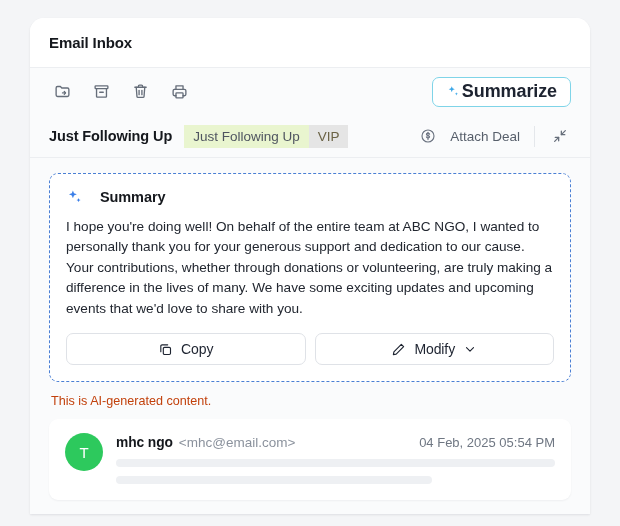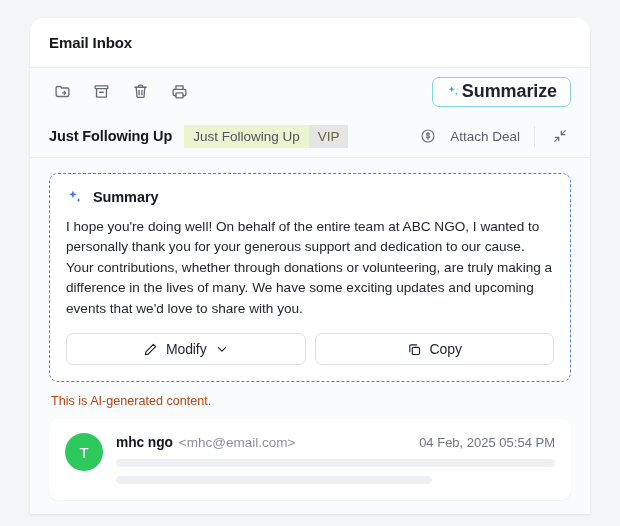--- a/index.html
+++ b/index.html
@@ -154,21 +154,21 @@
 
   .summary-card {
     border: 1.6px dashed #4a7fd4;
     border-radius: 9px;
     background: #ffffff;
     padding: 14px 16px 16px 16px;
   }
   .summary-head {
     display: flex;
     align-items: center;
-    gap: 9px;
+    gap: 16px;
     margin-bottom: 11px;
   }
   .summary-title {
     font-size: 14.5px;
     font-weight: bold;
     color: #15181d;
     letter-spacing: -0.1px;
   }
   .summary-text {
     font-size: 13.6px;
@@ -369,43 +369,43 @@
             <path d="M9.2 3.2l1.45 3.8 3.8 1.45-3.8 1.45-1.45 3.8-1.45-3.8-3.8-1.45 3.8-1.45z" fill="#3b7fe8"></path>
             <path d="M16.7 13.4l.75 1.98 1.98.75-1.98.75-.75 1.98-.75-1.98-1.98-.75 1.98-.75z" fill="#3b7fe8"></path>
           </svg>
         </span>
         <span class="summary-title">Summary</span>
       </div>
 
       <div class="summary-text">I hope you're doing well! On behalf of the entire team at ABC NGO, I wanted to personally thank you for your generous support and dedication to our cause. Your contributions, whether through donations or volunteering, are truly making a difference in the lives of many. We have some exciting updates and upcoming events that we'd love to share with you.</div>
 
       <div class="summary-actions">
+        <div class="action-btn">
+          <span>
+            <svg width="15" height="15" viewBox="0 0 24 24" fill="none" stroke="#1d2330" stroke-width="1.8" stroke-linecap="round" stroke-linejoin="round">
+              <rect x="8.5" y="8.5" width="11.5" height="11.5" rx="2"></rect>
+              <path d="M15.5 4.5h-9a2 2 0 0 0-2 2v9"></path>
+            </svg>
+          </span>
+          <span>Copy</span>
+        </div>
+
         <div class="action-btn">
           <span>
             <svg width="15" height="15" viewBox="0 0 24 24" fill="none" stroke="#1d2330" stroke-width="1.8" stroke-linecap="round" stroke-linejoin="round">
               <path d="M16.5 3.8l3.7 3.7L8.3 19.4l-4.5.8.8-4.5z"></path>
             </svg>
           </span>
           <span>Modify</span>
           <span>
             <svg width="14" height="14" viewBox="0 0 24 24" fill="none" stroke="#1d2330" stroke-width="1.9" stroke-linecap="round" stroke-linejoin="round">
               <path d="M6 9.5l6 6 6-6"></path>
             </svg>
           </span>
         </div>
-
-        <div class="action-btn">
-          <span>
-            <svg width="15" height="15" viewBox="0 0 24 24" fill="none" stroke="#1d2330" stroke-width="1.8" stroke-linecap="round" stroke-linejoin="round">
-              <rect x="8.5" y="8.5" width="11.5" height="11.5" rx="2"></rect>
-              <path d="M15.5 4.5h-9a2 2 0 0 0-2 2v9"></path>
-            </svg>
-          </span>
-          <span>Copy</span>
-        </div>
       </div>
     </div>
 
     <div class="ai-note">This is AI-generated content.</div>
 
     <div class="message-card">
       <div class="avatar">T</div>
       <div class="msg-main">
         <div class="msg-top">
           <span class="sender-name">mhc ngo</span>

